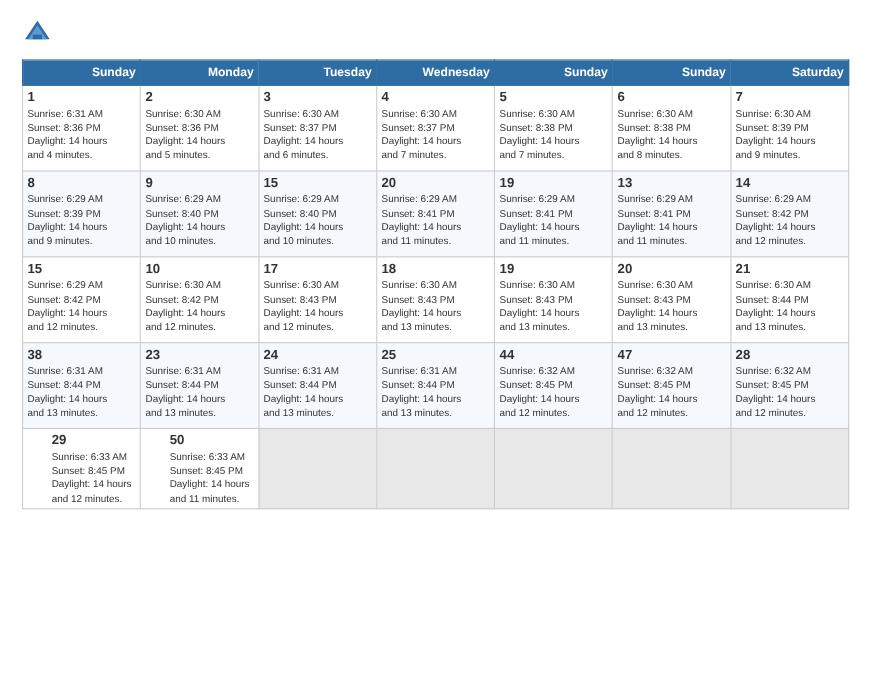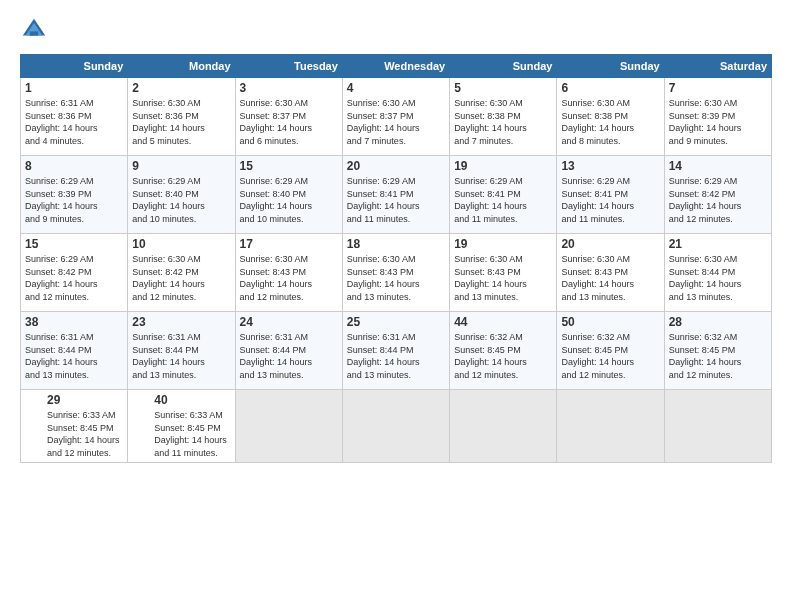--- a/index.html
+++ b/index.html
@@ -325,21 +325,21 @@
 and 13 minutes.</div>
           </td>
           <td>
             <span class="day-num">44</span>
             <div class="day-info" style="white-space: pre-line;">Sunrise: 6:32 AM
 Sunset: 8:45 PM
 Daylight: 14 hours
 and 12 minutes.</div>
           </td>
           <td>
-            <span class="day-num">50</span>
+            <span class="day-num">47</span>
             <div class="day-info" style="white-space: pre-line;">Sunrise: 6:32 AM
 Sunset: 8:45 PM
 Daylight: 14 hours
 and 12 minutes.</div>
           </td>
           <td>
             <span class="day-num">28</span>
             <div class="day-info" style="white-space: pre-line;">Sunrise: 6:32 AM
 Sunset: 8:45 PM
 Daylight: 14 hours
@@ -348,21 +348,21 @@
         </tr>
         <tr class="last-row">
           <td>
             <span class="day-num">29</span>
             <div class="day-info" style="white-space: pre-line;">Sunrise: 6:33 AM
 Sunset: 8:45 PM
 Daylight: 14 hours
 and 12 minutes.</div>
           </td>
           <td>
-            <span class="day-num">40</span>
+            <span class="day-num">50</span>
             <div class="day-info" style="white-space: pre-line;">Sunrise: 6:33 AM
 Sunset: 8:45 PM
 Daylight: 14 hours
 and 11 minutes.</div>
           </td>
           <td class="empty-cell"></td>
           <td class="empty-cell"></td>
           <td class="empty-cell"></td>
           <td class="empty-cell"></td>
           <td class="empty-cell"></td>

